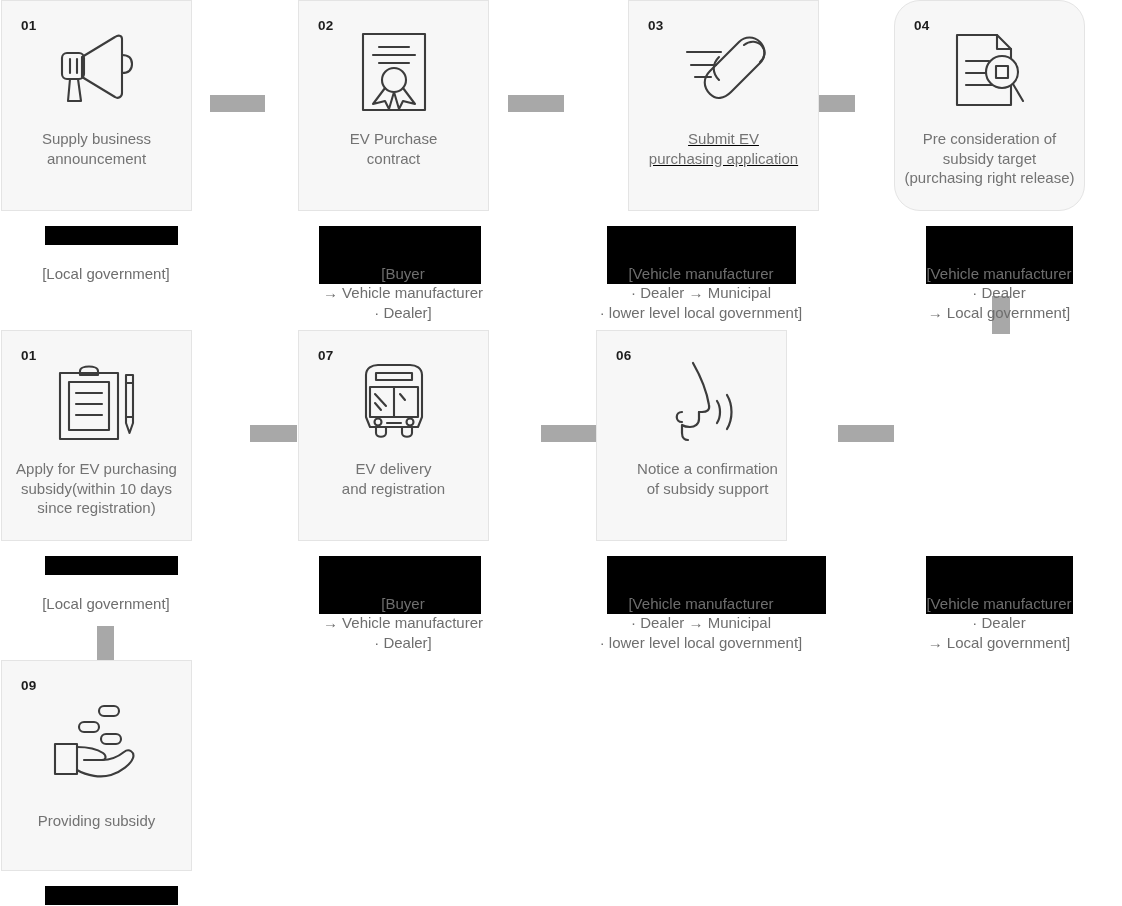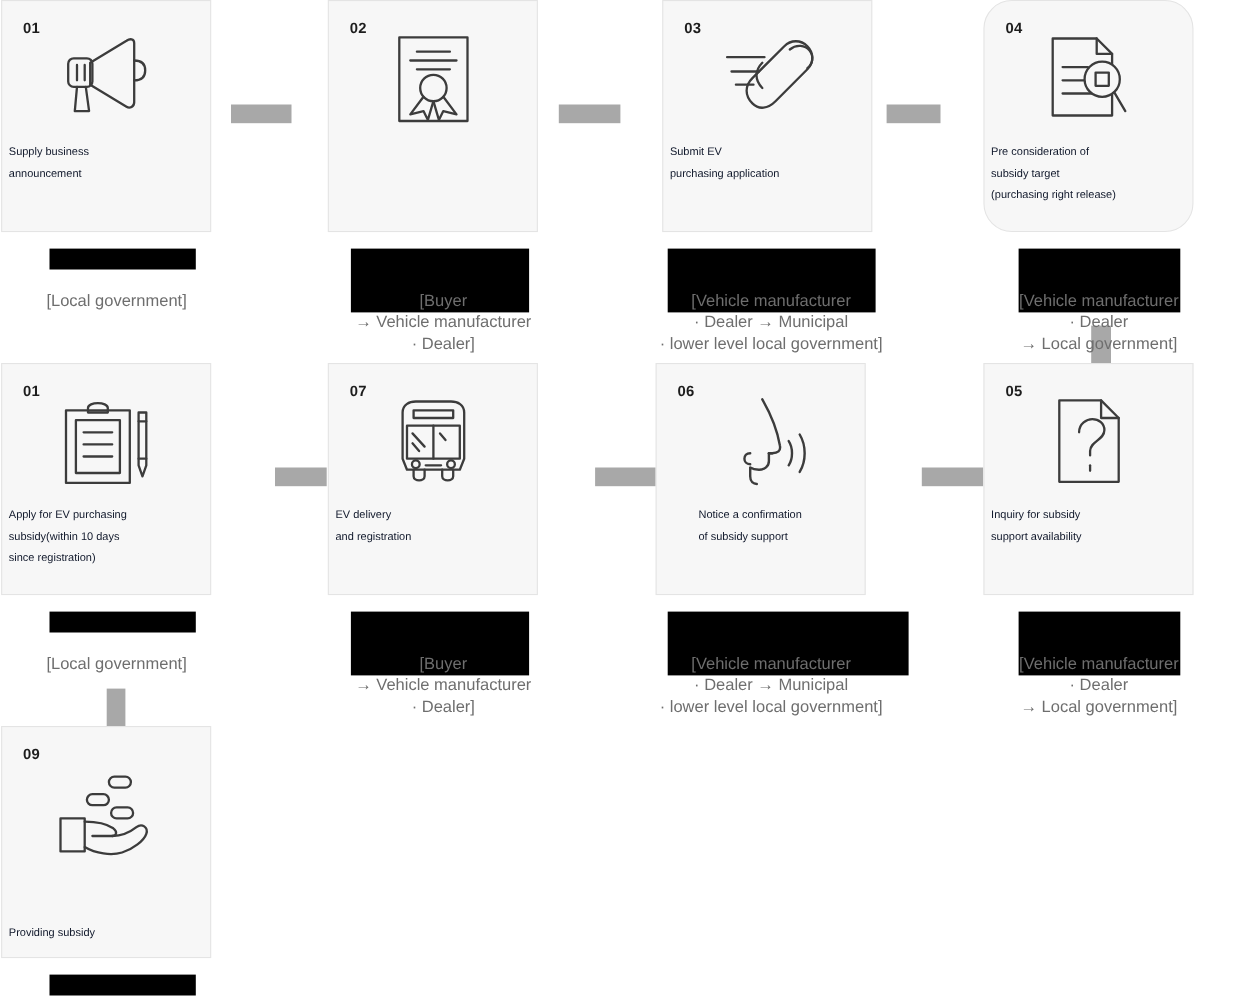--- a/index.html
+++ b/index.html
@@ -25,24 +25,24 @@
     letter-spacing: .2px;
   }
   .card-icon {
     height: 128px;
     display: flex; align-items: center; justify-content: center;
     padding-top: 12px;
   }
   .card-icon svg { display: block; }
   .card-title {
     flex: 1;
-    text-align: left;
-    font-size: 10px;
+    text-align: center;
+    font-size: 15px;
     line-height: 19.5px;
-    color: #0f172a;
+    color: #737373;
     padding: 0 6px;
     white-space: pre-line;
   }
 
   
   .caption {
     position: absolute;
     text-align: center;
     font-size: 15px;
     line-height: 19.8px;
@@ -106,29 +106,31 @@
     <span class="card-num">02</span>
     <div class="card-icon">
       <svg width="76" height="82" viewBox="0 0 76 82" fill="none" stroke="#3c3c3c" stroke-width="2.1" stroke-linejoin="round" stroke-linecap="round">
         <rect x="7" y="4" width="62" height="76"></rect>
         <path d="M23 17 L53 17 M17 25 L59 25 M23 33 L53 33"></path>
         <circle cx="38" cy="50" r="12"></circle>
         <path d="M29 58 L17 74 L29 71 L33 79 L38 62"></path>
         <path d="M47 58 L59 74 L47 71 L43 79 L38 62"></path>
       </svg>
     </div>
+    <div class="card-title">EV Purchase
+contract</div>
   </div>
   <div class="caption" style="left:298px; top:224px; width:210px;">
     <span class="hl" style="left:21px; top:2px; width:162px; height:58px;"></span>
     <span class="txt">[Buyer
 → Vehicle manufacturer
 · Dealer]</span>
   </div>
 
-  <div class="card" style="left:602px; top:0px;">
+  <div class="card" style="left:628px; top:0px;text-decoration:underline;">
     <span class="card-num">03</span>
     <div class="card-icon">
       <svg width="86" height="78" viewBox="0 0 86 78" fill="none" stroke="#3c3c3c" stroke-width="2.1" stroke-linejoin="round" stroke-linecap="round">
         <path d="M29 62 C22 55 22 46 29 39 L58 10 C64 4 73 4 79 10 C85 16 85 25 79 31 L50 60 C43 67 35 68 29 62 Z"></path>
         <path d="M38 48 C31 41 31 32 38 25"></path>
         <path d="M63 13 C69 8 77 9 81 14 C85 19 84 26 79 30"></path>
         <path d="M6 20 L40 20 M10 33 L35 33 M14 45 L30 45"></path>
       </svg>
     </div>
     <div class="card-title">Submit EV
@@ -225,41 +227,28 @@
     <div class="card-title">Notice a confirmation
 of subsidy support</div>
   </div>
   <div class="caption" style="left:596px; top:554px; width:210px;">
     <span class="hl" style="left:11px; top:2px; width:219px; height:58px;"></span>
     <span class="txt">[Vehicle manufacturer
 · Dealer → Municipal
 · lower level local government]</span>
   </div>
 
-  <div class="card" style="left:894px; top:330px;">
-    <span class="card-num">05</span>
-    <div class="card-icon">
-      <svg width="62" height="82" viewBox="0 0 62 82" fill="none" stroke="#3c3c3c" stroke-width="2.1" stroke-linejoin="round" stroke-linecap="round">
-        <path d="M4 4 L42 4 L58 20 L58 78 L4 78 Z"></path>
-        <path d="M42 4 L42 20 L58 20"></path>
-        <path d="M22 33 C22 25 29 21 34 21 C40 21 45 25 45 31 C45 40 32 41 32 50 L32 54"></path>
-        <path d="M32 63 L32 68"></path>
-      </svg>
-    </div>
-    <div class="card-title">Inquiry for subsidy
-support availability</div>
-  </div>
   <div class="caption" style="left:894px; top:554px; width:210px;">
     <span class="hl" style="left:32px; top:2px; width:147px; height:58px;"></span>
     <span class="txt">[Vehicle manufacturer
 · Dealer
 → Local government]</span>
   </div>
 
-  <div class="card" style="left:1px; top:660px; height:211px;gap:28px;">
+  <div class="card" style="left:1px; top:660px; height:211px;">
     <span class="card-num">09</span>
     <div class="card-icon" style="height:150px;">
       <svg width="88" height="80" viewBox="0 0 88 80" fill="none" stroke="#3c3c3c" stroke-width="2.1" stroke-linejoin="round" stroke-linecap="round">
         <rect x="46" y="4" width="20" height="10" rx="5"></rect>
         <rect x="26" y="20" width="20" height="10" rx="5"></rect>
         <rect x="48" y="32" width="20" height="10" rx="5"></rect>
         <rect x="2" y="42" width="22" height="30"></rect>
         <path d="M24 45 C34 45 44 47 50 51 C54 54 53 58 49 58 L31 58"></path>
         <path d="M24 68 C34 74 48 76 58 73 C68 70 78 62 80 56 C82 50 76 46 71 50 C66 54 58 58 49 58"></path>
       </svg>

